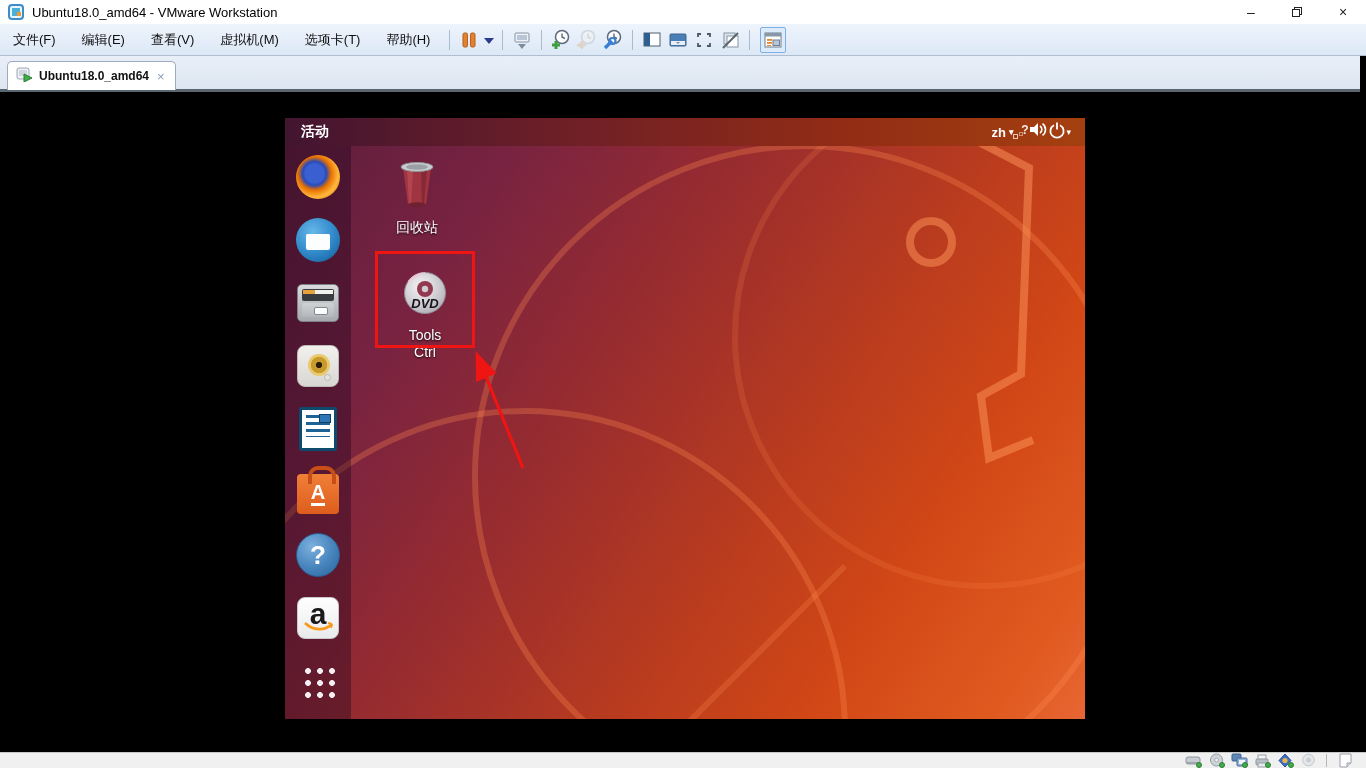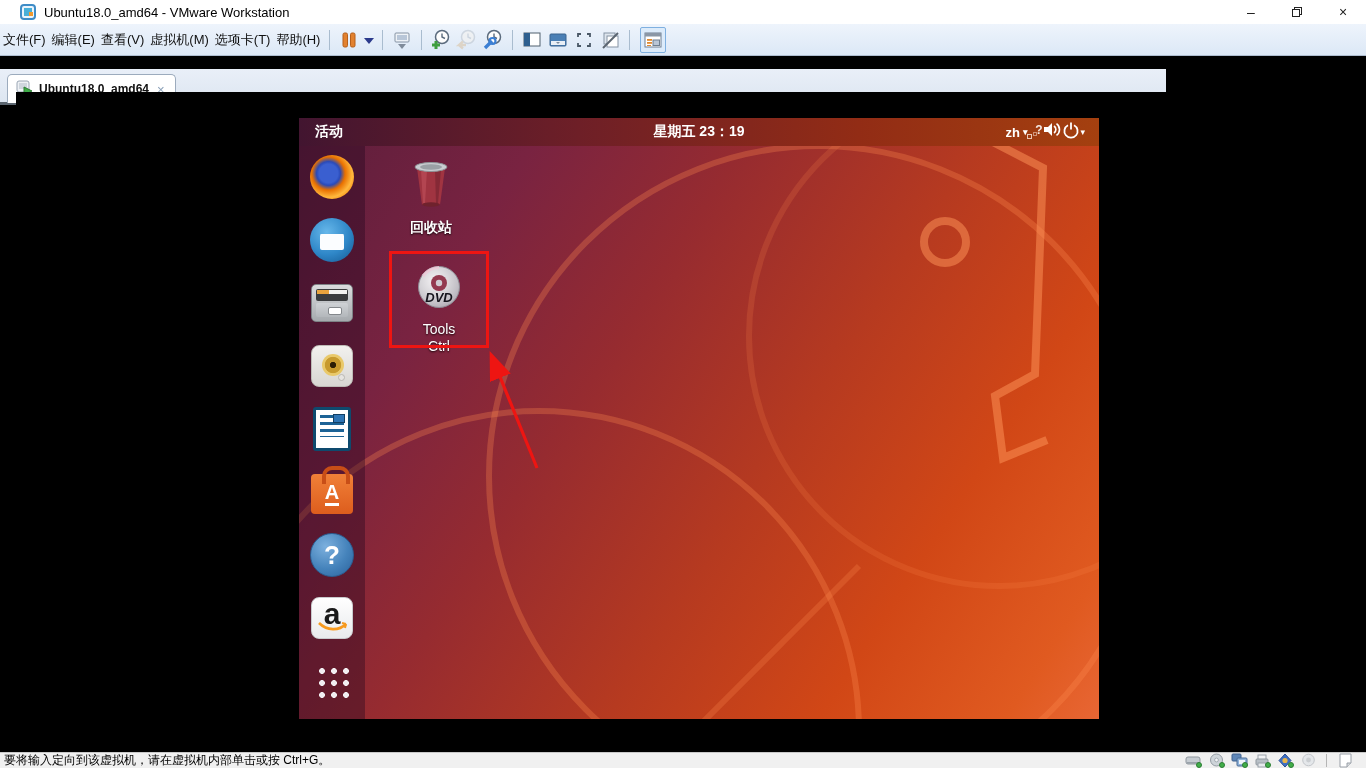--- a/index.html
+++ b/index.html
@@ -1,47 +1,47 @@
 <!DOCTYPE html>
 <html><head>
 <meta charset="utf-8">
 <style>
   * { margin:0; padding:0; box-sizing:border-box; }
   html,body { width:1366px; height:768px; overflow:hidden; background:#000; }
   body { font-family:"Liberation Sans", sans-serif; }
   #app { position:relative; width:1366px; height:768px; background:#000; }
 
   
-  .titlebar { position:absolute; left:0; top:0; width:1366px; height:24px; background:#ffffff; display:flex; align-items:center;padding-left:12px; }
+  .titlebar { position:absolute; left:0; top:0; width:1366px; height:24px; background:#ffffff; display:flex; align-items:center; }
   .app-icon { margin-left:8px; width:16px; height:16px; display:inline-block; }
   .title { margin-left:8px; font-size:13px; color:#000; }
   .wincontrols { position:absolute; right:0; top:0; height:24px; display:flex; }
   .wc { width:46px; height:24px; display:flex; align-items:center; justify-content:center; font-size:14px; color:#222; cursor:pointer; }
 
   
   .menubar { position:absolute; left:0; top:24px; width:1366px; height:32px;
              background:linear-gradient(#eef4fc,#dce8f6); border-bottom:1px solid #aebdd0;
              display:flex; align-items:center; }
-  .menu-item { font-size:13px; color:#111; padding:5px 3px; cursor:pointer; }
+  .menu-item { font-size:13px; color:#111; padding:5px 13px; cursor:pointer; }
   .vsep { width:1px; height:20px; background:#a9bccf; margin:0 6px; }
   .tbtn { width:26px; height:26px; display:flex; align-items:center; justify-content:center; cursor:pointer; }
   .tbtn.narrow { width:14px; }
   .tbtn.boxed { border:1px solid #7fb0e0; background:#dcebfa; border-radius:2px; margin-left:4px; }
 
   
-  .tabbar { position:absolute; left:0; top:69px; width:1166px; height:36px;
+  .tabbar { position:absolute; left:0; top:56px; width:1360px; height:36px;
             background:linear-gradient(#e9eff8,#dde6f1); border-bottom:3px solid #5c6670; }
   .tab { position:absolute; left:7px; top:5px; height:29px; background:#ffffff;
          border:1px solid #9cabbd; border-bottom:none; border-radius:5px 5px 0 0;
          display:flex; align-items:center; padding:0 10px 0 8px; cursor:pointer; }
   .tab-label { font-size:12px; font-weight:bold; color:#111; margin:0 8px 0 6px; }
   .tab-close { font-size:13px; color:#8aa0b8; cursor:pointer; }
 
   
-  .console { position:absolute; left:16px; top:92px; width:1200px; height:660px; background:#000; }
+  .console { position:absolute; left:2px; top:92px; width:1200px; height:660px; background:#000; }
 
   
   .vmscreen { position:absolute; left:283px; top:26px; width:800px; height:601px; overflow:hidden; }
   .wallpaper { position:absolute; left:0; top:28px; width:800px; height:573px;
                background:linear-gradient(123deg,#5d1e3c 0%,#792341 20%,#962b30 38%,#b63a20 58%,#d14716 76%,#e05a20 92%,#e86634 100%); }
   .beaver { position:absolute; left:0; top:0; pointer-events:none; }
 
   .gtopbar { position:absolute; left:0; top:0; width:800px; height:28px;
              background:linear-gradient(90deg,#421530 0%,#6e1f27 35%,#922c15 70%,#a4400f 100%);
              display:flex; align-items:center; color:#fff; z-index:5; }
@@ -88,22 +88,22 @@
   .icon-help b { color:#fff; font-size:26px; font-weight:bold; }
   .icon-az { width:42px; height:42px; border-radius:8px; background:linear-gradient(#ffffff,#e9eaec); border:1px solid #c9cacd; position:relative; display:flex; align-items:center; justify-content:center; }
   .icon-az b { color:#1a1a1a; font-size:30px; font-weight:bold; line-height:0.8; margin-top:-8px; }
   .icon-az svg { position:absolute; left:5px; bottom:5px; }
   .icon-grid { width:34px; height:34px;
                background:radial-gradient(circle, #f2eef1 2.6px, transparent 3.2px); background-size:12px 12px; background-position:1px 1px; }
 
   
   .desktop-icon { position:absolute; display:flex; flex-direction:column; align-items:center; cursor:pointer; z-index:3; }
   .dlabel { margin-top:5px; font-size:14px; color:#fff; text-shadow:0 1px 2px rgba(0,0,0,.85); text-align:center; line-height:17px; }
-  .trash-item { left:92px; top:40px; width:80px;font-weight:bold; }
-  .vmtools-item { left:90px; top:133px; width:100px; height:97px; padding-top:15px; }
+  .trash-item { left:92px; top:40px; width:80px; }
+  .vmtools-item { left:90px; top:133px; width:100px; height:97px; padding-top:21px; }
   .annotation-rect { position:absolute; left:90px; top:133px; width:100px; height:97px; border:3px solid #ee1512; z-index:6; pointer-events:none; }
   .annotation-arrow { position:absolute; left:160px; top:215px; z-index:6; pointer-events:none; }
 
   
   .statusbar { position:absolute; left:0; top:752px; width:1366px; height:16px; background:#f0f0f0;
                border-top:1px solid #c9c9c9; display:flex; align-items:center; }
   .status-msg { font-size:12px; color:#000; margin-left:4px; }
   .status-icons { position:absolute; right:12px; display:flex; align-items:center; gap:5px; }
   .sicon { position:relative; width:18px; height:15px; display:flex; align-items:center; justify-content:center; cursor:pointer; }
   .gdot { position:absolute; right:0; bottom:0; width:6px; height:6px; border-radius:50%; background:#41ae49; border:1px solid #2c7d33; }
@@ -259,21 +259,20 @@
           <g fill="none" stroke="rgba(255,150,90,0.5)" stroke-width="8">
             <circle cx="646" cy="96" r="21"></circle>
             <path d="M690 -6 L744 22 L736 228 L696 250 L704 312 L748 294"></path>
           </g>
           <path d="M560 420 L330 650" stroke="rgba(255,140,80,0.25)" stroke-width="6" fill="none"></path>
         </svg>
       </div>
 
       <div class="gtopbar">
         <span class="activities">活动</span>
-        <span class="gclock">星期五 23：19</span>
         <div class="sysicons">
           <span class="lang">
             <b>zh</b>
               <span class="caret">▾</span>
           </span>
           <span class="qicon">
             <b>?</b>
               <i></i>
               <u></u>
           </span>
@@ -391,21 +390,20 @@
             <polygon points="0,0 9,3.5 0,7" fill="#ee1512"></polygon>
           </marker>
         </defs>
         <line x1="78" y1="135" x2="33" y2="24" stroke="#ee1512" stroke-width="3.2" marker-end="url(#ah)"></line>
       </svg>
 
     </div>
   </div>
 
   <div class="statusbar">
-    <span class="status-msg">要将输入定向到该虚拟机，请在虚拟机内部单击或按 Ctrl+G。</span>
     <div class="status-icons">
       <span class="sicon">
         <svg width="16" height="13">
             <rect x="1" y="3" width="14" height="7" rx="2" fill="#c6ccd2" stroke="#8f979e"></rect>
             <rect x="2" y="8" width="12" height="1.6" fill="#9aa2aa"></rect>
           </svg>
           <span class="gdot"></span>
       </span>
       <span class="sicon">
         <svg width="15" height="15">

